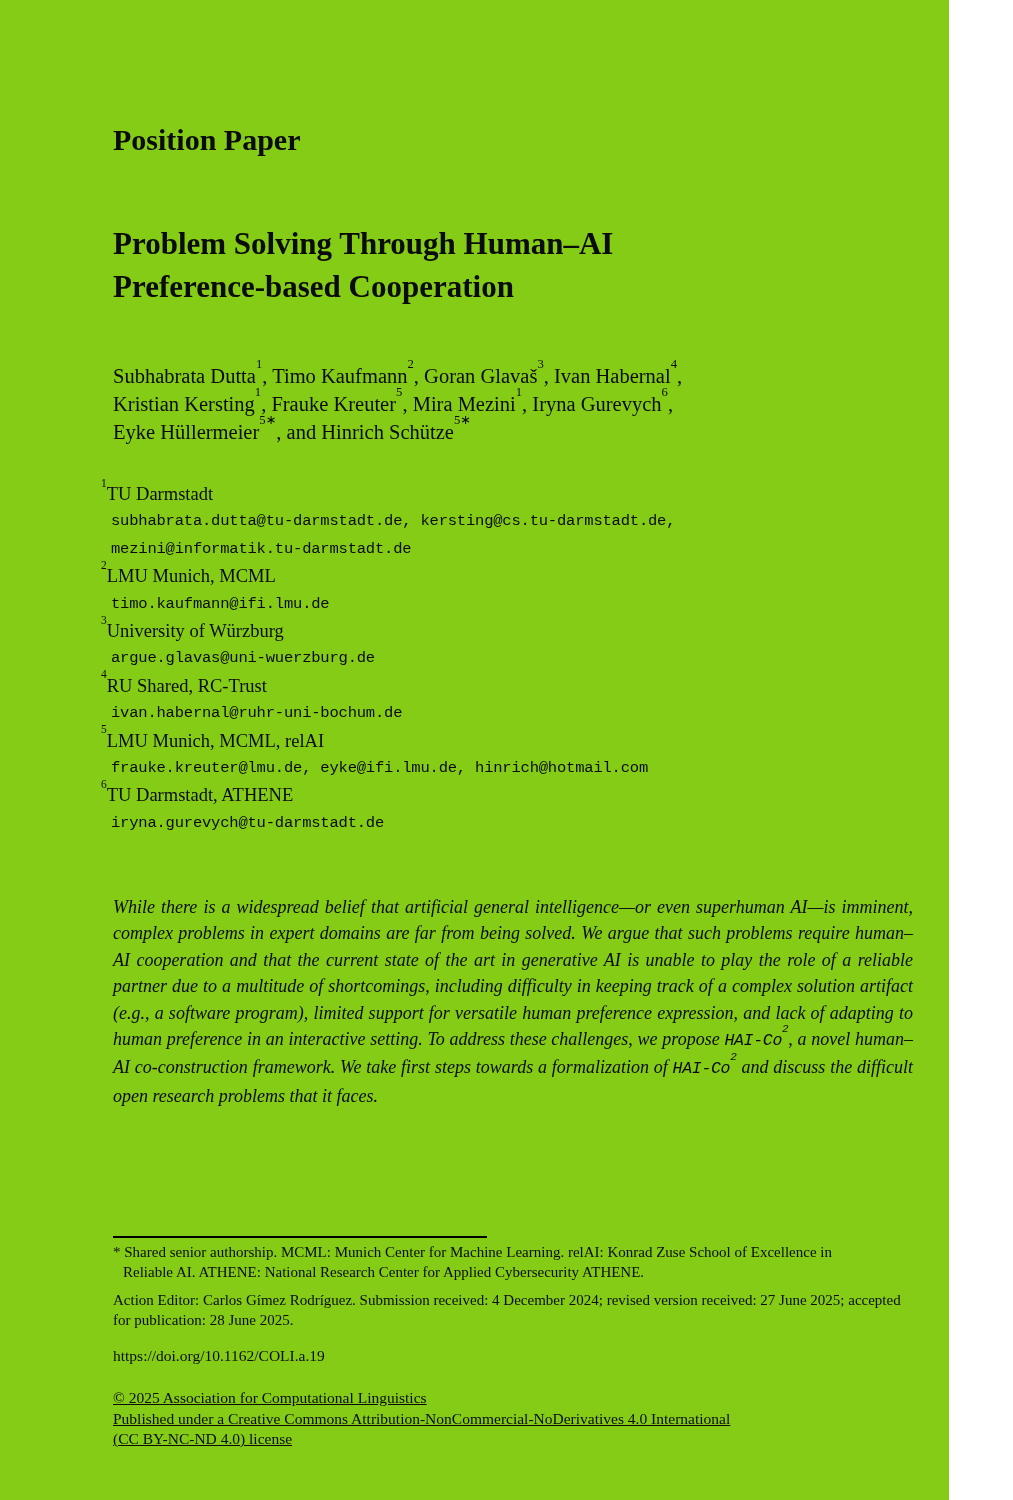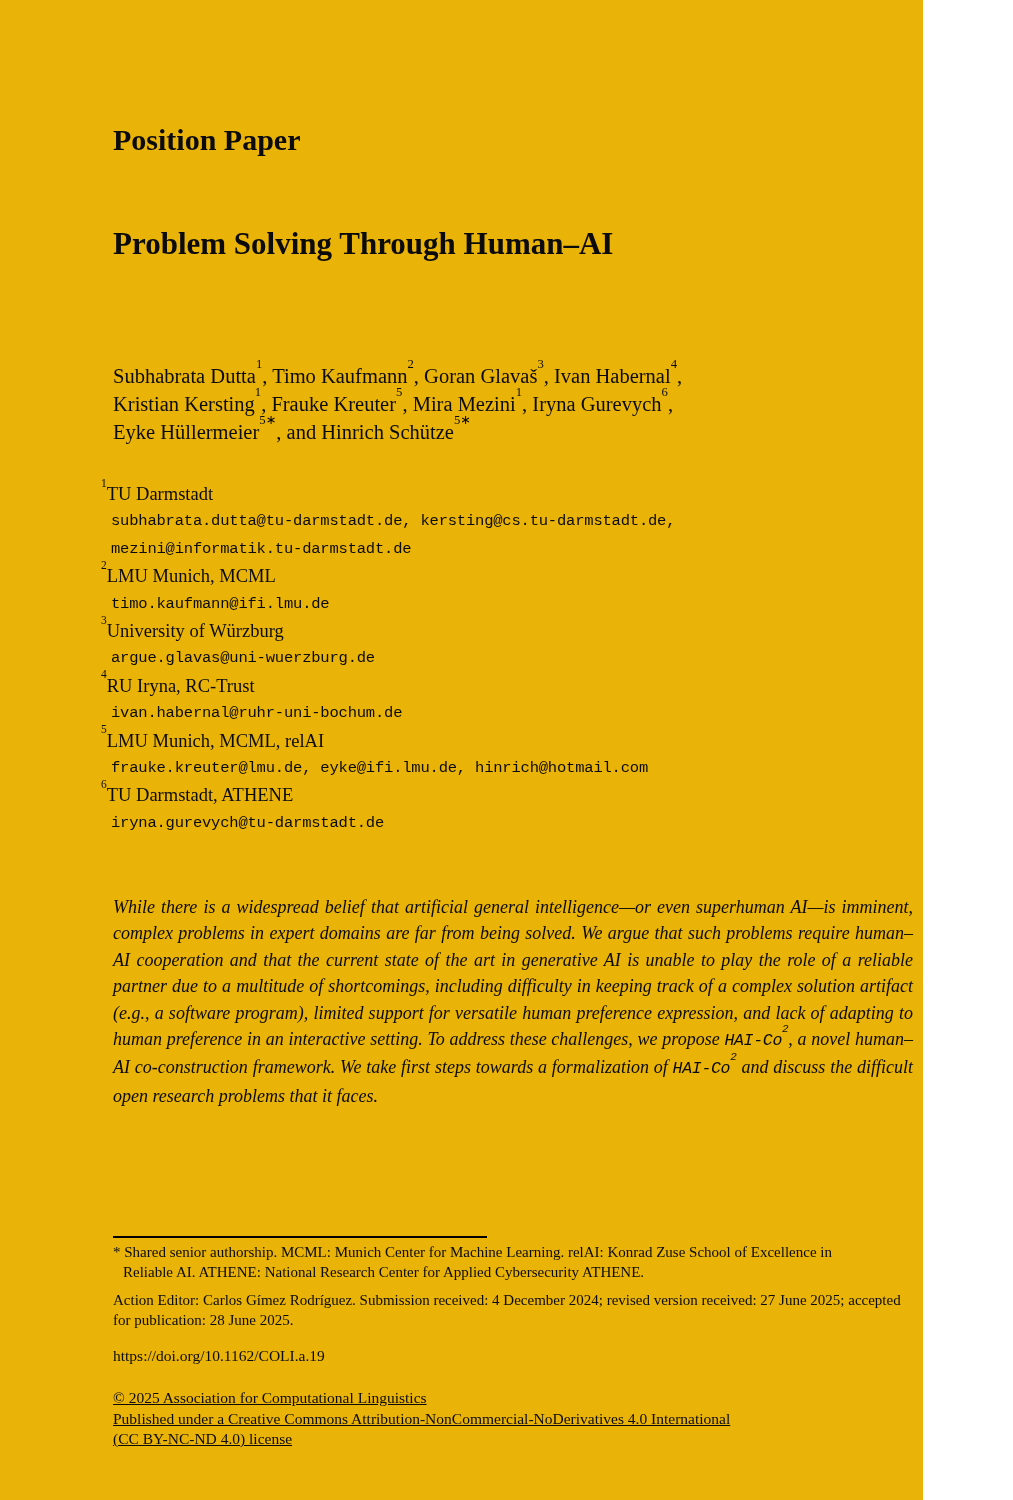--- a/index.html
+++ b/index.html
@@ -1,23 +1,24 @@
 <!DOCTYPE html>
 <html><head>
 <meta charset="utf-8">
 <style>
   html, body { margin: 0; padding: 0; background: #ffffff; }
   .page {
     position: relative;
     width: 923px;
     height: 1500px;
-    background: #eab308;
+    background: #84cc16;
     font-family: "Liberation Serif", serif;
     color: #0b0b0b;
     overflow: hidden;
+    padding-left: 26px;
   }
   .kicker {
     position: absolute; left: 113px; top: 122px;
     font-size: 30px; font-weight: bold; line-height: 36px;
   }
   .title {
     position: absolute; left: 113px; top: 222px; width: 820px;
     font-size: 31px; font-weight: bold; line-height: 43px; margin: 0;
   }
   .authors {
@@ -74,21 +75,21 @@
     white-space: nowrap;
   }
 </style>
 </head>
 <body>
 
 <div class="page">
 
   <div class="kicker">Position Paper</div>
 
-  <h1 class="title"><span>Problem Solving Through Human–AI</span><br></h1>
+  <h1 class="title"><span>Problem Solving Through Human–AI</span><br><span>Preference-based Cooperation</span></h1>
 
   <div class="authors">
     <div class="author-line">
       <span><span>Subhabrata Dutta</span><sup>1</sup><span>, </span></span><span><span>Timo Kaufmann</span><sup>2</sup><span>, </span></span><span><span>Goran Glavaš</span><sup>3</sup><span>, </span></span><span><span>Ivan Habernal</span><sup>4</sup><span>,</span></span>
     </div>
     <div class="author-line">
       <span><span>Kristian Kersting</span><sup>1</sup><span>, </span></span><span><span>Frauke Kreuter</span><sup>5</sup><span>, </span></span><span><span>Mira Mezini</span><sup>1</sup><span>, </span></span><span><span>Iryna Gurevych</span><sup>6</sup><span>,</span></span>
     </div>
     <div class="author-line">
       <span><span>Eyke Hüllermeier</span><sup>5∗</sup><span>, and </span></span><span><span>Hinrich Schütze</span><sup>5∗</sup><span></span></span>
@@ -96,21 +97,21 @@
   </div>
 
   <div class="affiliations">
     <div class="aff-line"><sup class="marker">1</sup><span>TU Darmstadt</span></div>
     <div class="aff-email">subhabrata.dutta@tu-darmstadt.de, kersting@cs.tu-darmstadt.de,</div>
     <div class="aff-email">mezini@informatik.tu-darmstadt.de</div>
     <div class="aff-line"><sup class="marker">2</sup><span>LMU Munich, MCML</span></div>
     <div class="aff-email">timo.kaufmann@ifi.lmu.de</div>
     <div class="aff-line"><sup class="marker">3</sup><span>University of Würzburg</span></div>
     <div class="aff-email">argue.glavas@uni-wuerzburg.de</div>
-    <div class="aff-line"><sup class="marker">4</sup><span>RU Iryna, RC-Trust</span></div>
+    <div class="aff-line"><sup class="marker">4</sup><span>RU Shared, RC-Trust</span></div>
     <div class="aff-email">ivan.habernal@ruhr-uni-bochum.de</div>
     <div class="aff-line"><sup class="marker">5</sup><span>LMU Munich, MCML, relAI</span></div>
     <div class="aff-email">frauke.kreuter@lmu.de, eyke@ifi.lmu.de, hinrich@hotmail.com</div>
     <div class="aff-line"><sup class="marker">6</sup><span>TU Darmstadt, ATHENE</span></div>
     <div class="aff-email">iryna.gurevych@tu-darmstadt.de</div>
   </div>
 
   <p class="abstract"><span>While there is a widespread belief that artificial general intelligence—or even superhuman AI—is imminent, complex problems in expert domains are far from being solved. We argue that such problems require human–AI cooperation and that the current state of the art in generative AI is unable to play the role of a reliable partner due to a multitude of shortcomings, including difficulty in keeping track of a complex solution artifact (e.g., a software program), limited support for versatile human preference expression, and lack of adapting to human preference in an interactive setting. To address these challenges, we propose </span><span class="mono">HAI-Co</span><sup class="mono sup2">2</sup><span>, a novel human–AI co-construction framework. We take first steps towards a formalization of </span><span class="mono">HAI-Co</span><sup class="mono sup2">2</sup><span> and discuss the difficult open research problems that it faces.</span></p>
 
   <div class="fnrule"></div>

